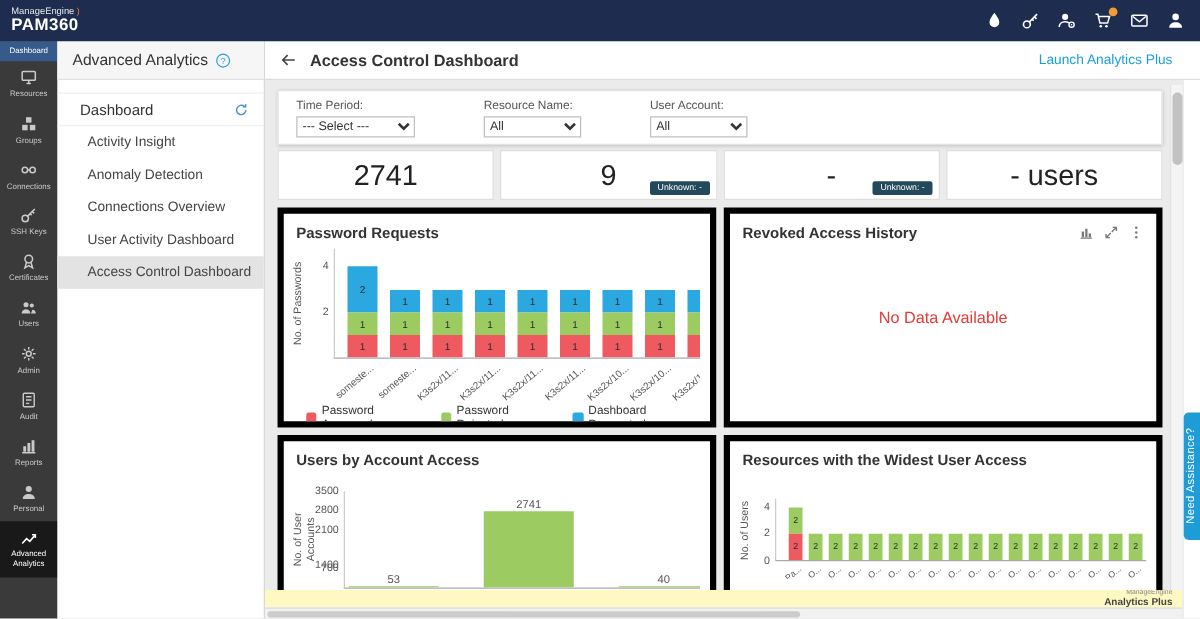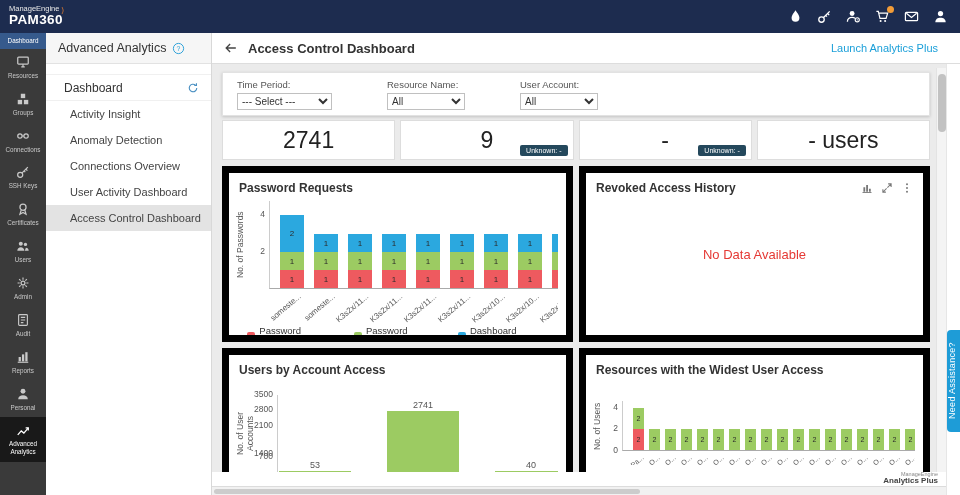--- a/index.html
+++ b/index.html
@@ -55,21 +55,21 @@
   .content{flex:1;overflow:hidden;padding:8px 16px 0 10px;}
   .filter-card{background:#fff;border:1px solid #e2e2e2;box-shadow:0 1px 3px rgba(0,0,0,.18);padding:5px 14px;display:flex;gap:55px;height:44px;position:relative;z-index:5;}
   .fgroup{display:flex;flex-direction:column;justify-content:center;gap:3px;}
   .fgroup label{font-size:9.5px;color:#555;}
   .fgroup select{height:17px;font-size:10px;color:#333;border:1px solid #c0c0c0;background:#fff;font-family:inherit;}
   .stats-row{display:flex;gap:5px;margin-top:4px;height:40px;}
   .stat-card{flex:1;background:#fff;border:1px solid #ddd;position:relative;display:flex;align-items:center;justify-content:center;overflow:hidden;cursor:pointer;}
   .stat-num{font-size:23px;color:#222;}
   .stat-chip{position:absolute;right:5px;bottom:3px;background:#24485c;color:#fff;font-size:7px;padding:2px 6px;border-radius:2px;}
   .cards{display:grid;grid-template-columns:1fr 1fr;grid-template-rows:176px 176px;gap:6px;margin-top:6px;}
-  .card{background:#fff;border:7px solid #000000;overflow:hidden;position:relative;}
+  .card{background:#fff;border:5px solid #000000;overflow:hidden;position:relative;}
   .card-head{display:flex;align-items:flex-start;justify-content:space-between;padding:8px 10px 2px;}
   .card-title{font-size:12px;font-weight:bold;color:#333;}
   .card-tools{display:flex;gap:8px;color:#777;margin-top:1px;}
   .card-tools .icon{width:12px;height:12px;cursor:pointer;}
   .card-tools .icon svg{width:100%;height:100%;display:block;}
   .no-data{position:absolute;top:50%;left:50%;transform:translate(-50%,-50%);color:#e53935;font-size:13px;}
 
   
   .chart{display:flex;padding:4px 8px 0 6px;}
   .chart-users{padding-top:16px;}
@@ -86,21 +86,21 @@
   .ch-xrow{display:flex;overflow:hidden;}
   .ch-xlab{position:relative;flex:0 0 auto;}
   .ch-xlab span{position:absolute;top:3px;right:30%;transform:rotate(-40deg);transform-origin:right top;font-size:8px;color:#555;white-space:nowrap;}
   .ch-legend{display:flex;justify-content:center;gap:16px;margin-top:2px;}
   .ch-litem{display:flex;align-items:center;gap:4px;font-size:9.5px;color:#333;cursor:pointer;}
   .ch-lswatch{width:9px;height:9px;border-radius:2px;display:inline-block;}
   #chart-widest .ch-seg{font-size:7px;}
   #chart-widest .ch-xlab span{font-size:7px;}
 
   
-  .brand-strip{height:14px;background:#ffffff;display:flex;justify-content:flex-end;align-items:center;padding-right:8px;flex:0 0 auto;}
+  .brand-strip{height:14px;background:#fef9c3;display:flex;justify-content:flex-end;padding-right:8px;flex:0 0 auto;}
   .fb-text{text-align:right;}
   .fb1{font-size:5.5px;color:#888;line-height:1;}
   .fb2{font-size:8px;font-weight:bold;color:#444;line-height:1.1;}
   .hscroll{height:9px;background:#f1f1f1;border-top:1px solid #dcdcdc;position:relative;flex:0 0 auto;}
   .hthumb{position:absolute;left:2px;top:2px;height:5px;width:58%;background:#ccc;border-radius:3px;}
   .vscroll{position:absolute;top:35px;right:14px;width:10px;bottom:23px;background:#f4f4f4;border-left:1px solid #e3e3e3;z-index:6;}
   .vthumb{position:absolute;top:6px;left:1px;width:8px;height:58px;background:#c2c2c2;border-radius:4px;}
   .rightstrip{position:absolute;top:31px;right:0;width:14px;bottom:0;background:#fff;border-left:1px solid #e6e6e6;}
   .assist{position:absolute;top:266px;left:0;width:14px;height:102px;background:#1e9cd7;color:#fff;font-size:9px;writing-mode:vertical-rl;transform:rotate(180deg);text-align:center;letter-spacing:.3px;border-radius:0 4px 4px 0;cursor:pointer;padding:6px 0;}
 </style>

